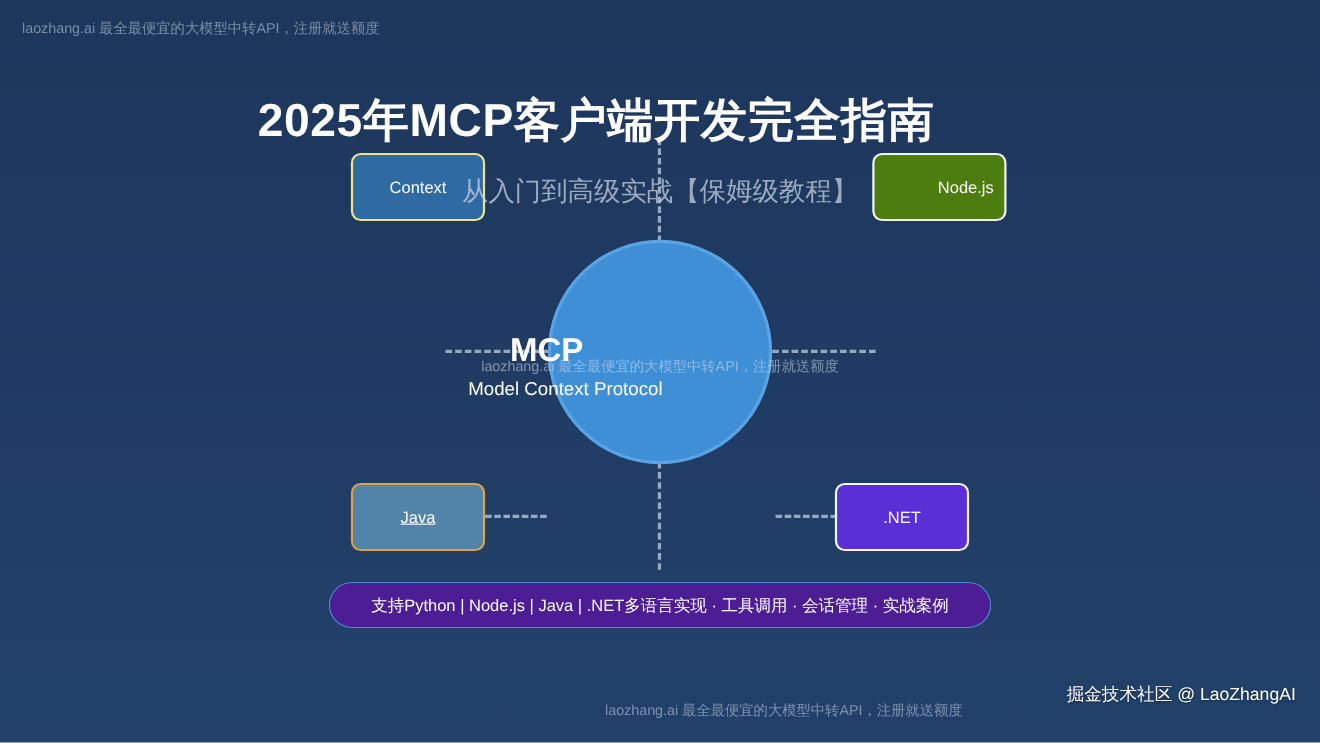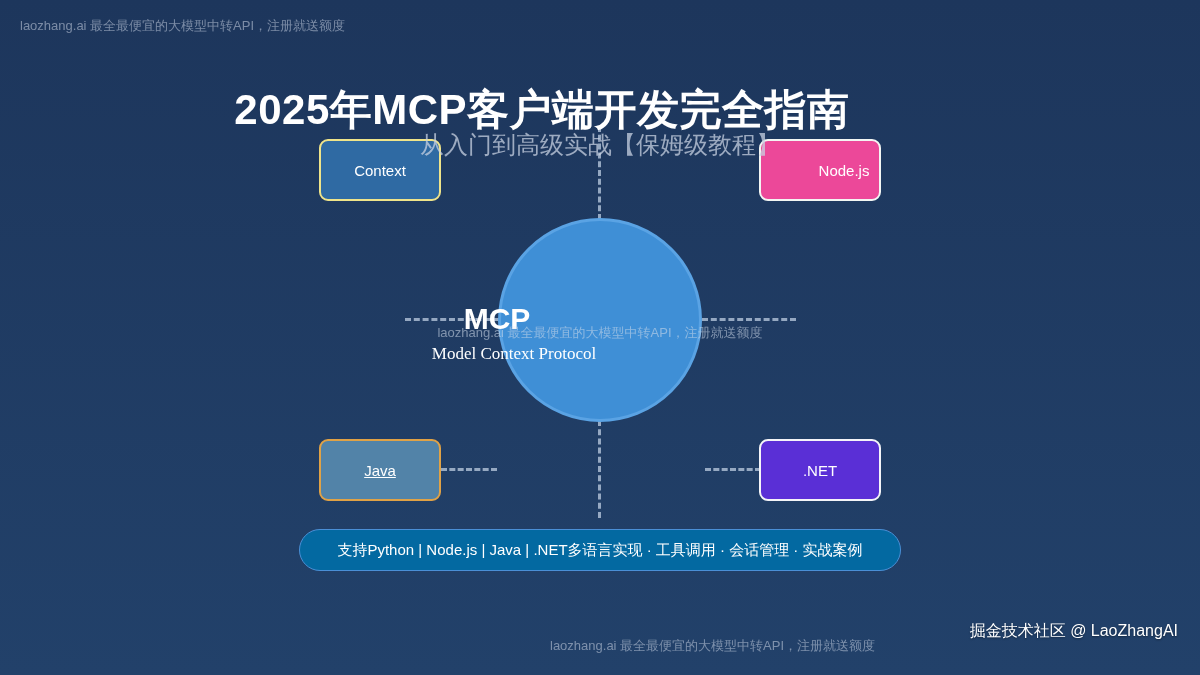--- a/index.html
+++ b/index.html
@@ -28,21 +28,21 @@
     right: 22px; top: 621px; font-size: 16px; color: #ffffff; white-space: nowrap;
     text-shadow: 0 1px 2px rgba(0,0,0,0.4); z-index: 7;
   }
 
   .title {
     left: 0; width: 1084px; top: 82px; text-align: center;
     font-size: 42px; font-weight: bold; color: #ffffff; z-index: 5;
     letter-spacing: 0.5px;
   }
   .subtitle {
-    left: 0; width: 1200px; top: 129px; text-align: center;
+    left: 0; width: 1200px; top: 158px; text-align: center;
     font-size: 24px; color: rgba(200,210,225,0.75); z-index: 5;
   }
 
   
   .vline {
     width: 0; border-left: 3px dashed rgba(190,205,225,0.75);
   }
   .hline {
     height: 0; border-top: 3px dashed rgba(190,205,225,0.75);
   }
@@ -58,36 +58,36 @@
     background: #3f8fd6;
     border: 3px solid #5aa3e4;
     z-index: 3;
   }
   .circle-title {
     left: 0; width: 994px; top: 302px; text-align: center;
     font-size: 30px; font-weight: bold; color: #fff; z-index: 5;
   }
   .circle-sub {
     left: 0; width: 1028px; top: 344px; text-align: center;
-    font-size: 17px; color: #fff; z-index: 5; font-family: Liberation Serif, serif;
+    font-size: 17px; color: #fff; z-index: 5;
   }
 
   .lang-box {
     width: 122px; height: 62px; border-radius: 9px;
     display: flex; align-items: center; justify-content: center;
     font-size: 15px; color: #ffffff; z-index: 4;
   }
   .lang-python { left: 319px; top: 139px; background: #2f6aa3; border: 2px solid #efe48a; }
-  .lang-node { left: 759px; top: 139px; background: #ec4899; border: 2px solid #f3f6f3; padding-left: 48px; }
+  .lang-node { left: 793px; top: 139px; background: #4d7c0f; border: 2px solid #f3f6f3; padding-left: 48px; }
   .lang-java { left: 319px; top: 439px; background: #5283a8; border: 2px solid #e0a246; text-decoration: underline; }
   .lang-net { left: 759px; top: 439px; background: #5a2fd6; border: 2px solid #f4f4f8; }
 
   .feature-pill {
     left: 299px; top: 529px; width: 602px; height: 42px; border-radius: 21px;
-    background: #0369a1;
+    background: #4c1d95;
     border: 1.5px solid #4a8fd6;
     display: flex; align-items: center; justify-content: center;
     font-size: 15px; color: #ffffff; z-index: 4; white-space: nowrap;
   }
 </style>
 </head>
 <body>
 
 <div class="abs watermark-top">laozhang.ai 最全最便宜的大模型中转API，注册就送额度</div>
 

